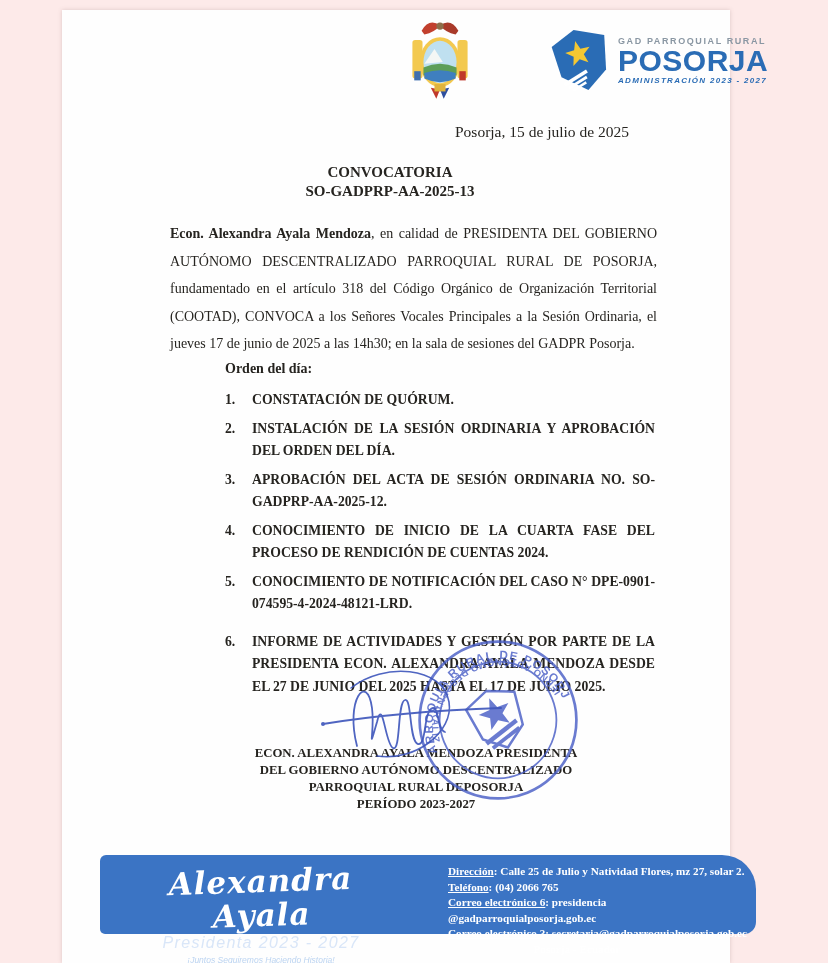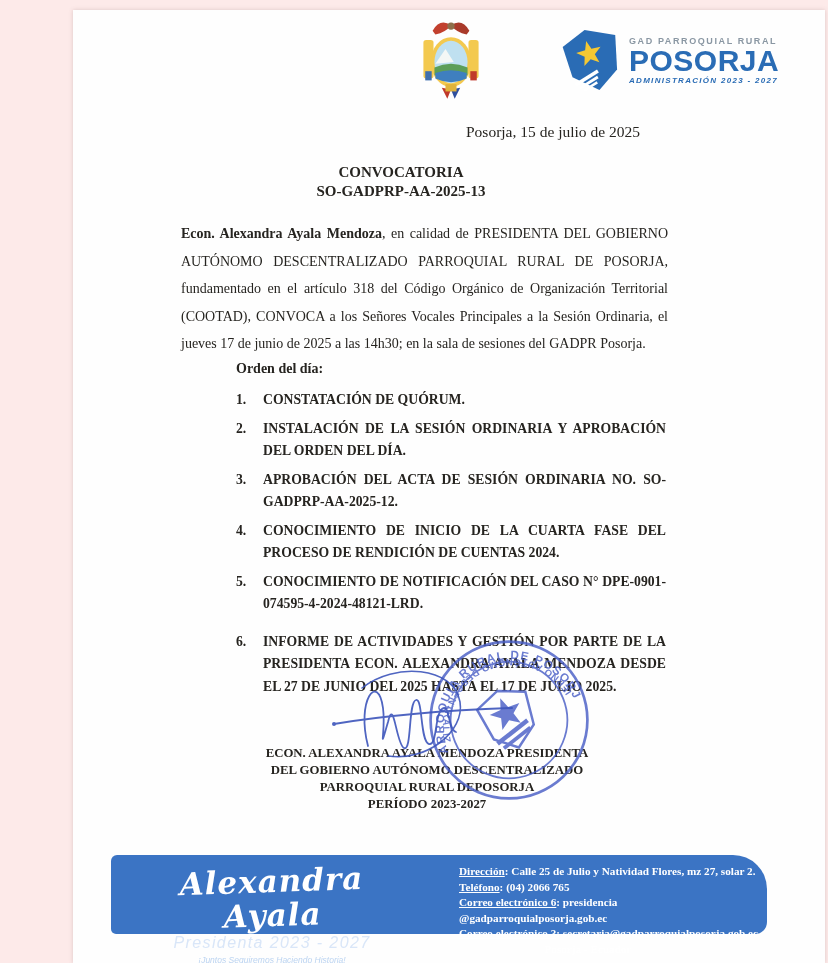--- a/index.html
+++ b/index.html
@@ -1,20 +1,20 @@
 <!DOCTYPE html>
 <html><head>
 <meta charset="utf-8">
 <style>
   * { margin:0; padding:0; box-sizing:border-box; }
   html,body { width:828px; height:963px; }
   body { background:#fdeae9; font-family:"Liberation Serif","DejaVu Serif",serif; }
   .canvas { position:relative; width:828px; height:963px; background:#fdeae9; overflow:hidden; }
-  .page { position:absolute; left:62px; top:10px; width:752px; height:953px;
-          background:#fefefe; box-shadow:0 0 4px rgba(120,90,90,.25); color:#262420;margin-left:11px; }
+  .page { position:absolute; left:62px; top:10px; width:668px; height:953px;
+          background:#fefefe; box-shadow:0 0 4px rgba(120,90,90,.25); color:#262420; }
 
   
   .coat { position:absolute; left:332px; top:2px; width:92px; height:100px; }
   .logo { position:absolute; left:486px; top:10px; width:222px; height:80px; display:flex; align-items:center; }
   .logo-shield { width:66px; height:66px; flex:0 0 auto; }
   .logo-text { margin-left:4px; font-family:"Liberation Sans","DejaVu Sans",sans-serif; }
   .logo-org { font-size:9px; font-weight:bold; letter-spacing:1.6px; color:#8a97a3; }
   .logo-name { font-size:30px; font-weight:bold; letter-spacing:.5px; color:#2a6cb5; line-height:30px; }
   .logo-admin { font-size:8px; font-weight:bold; letter-spacing:1.3px; color:#2a6cb5; font-style:italic; }
 

